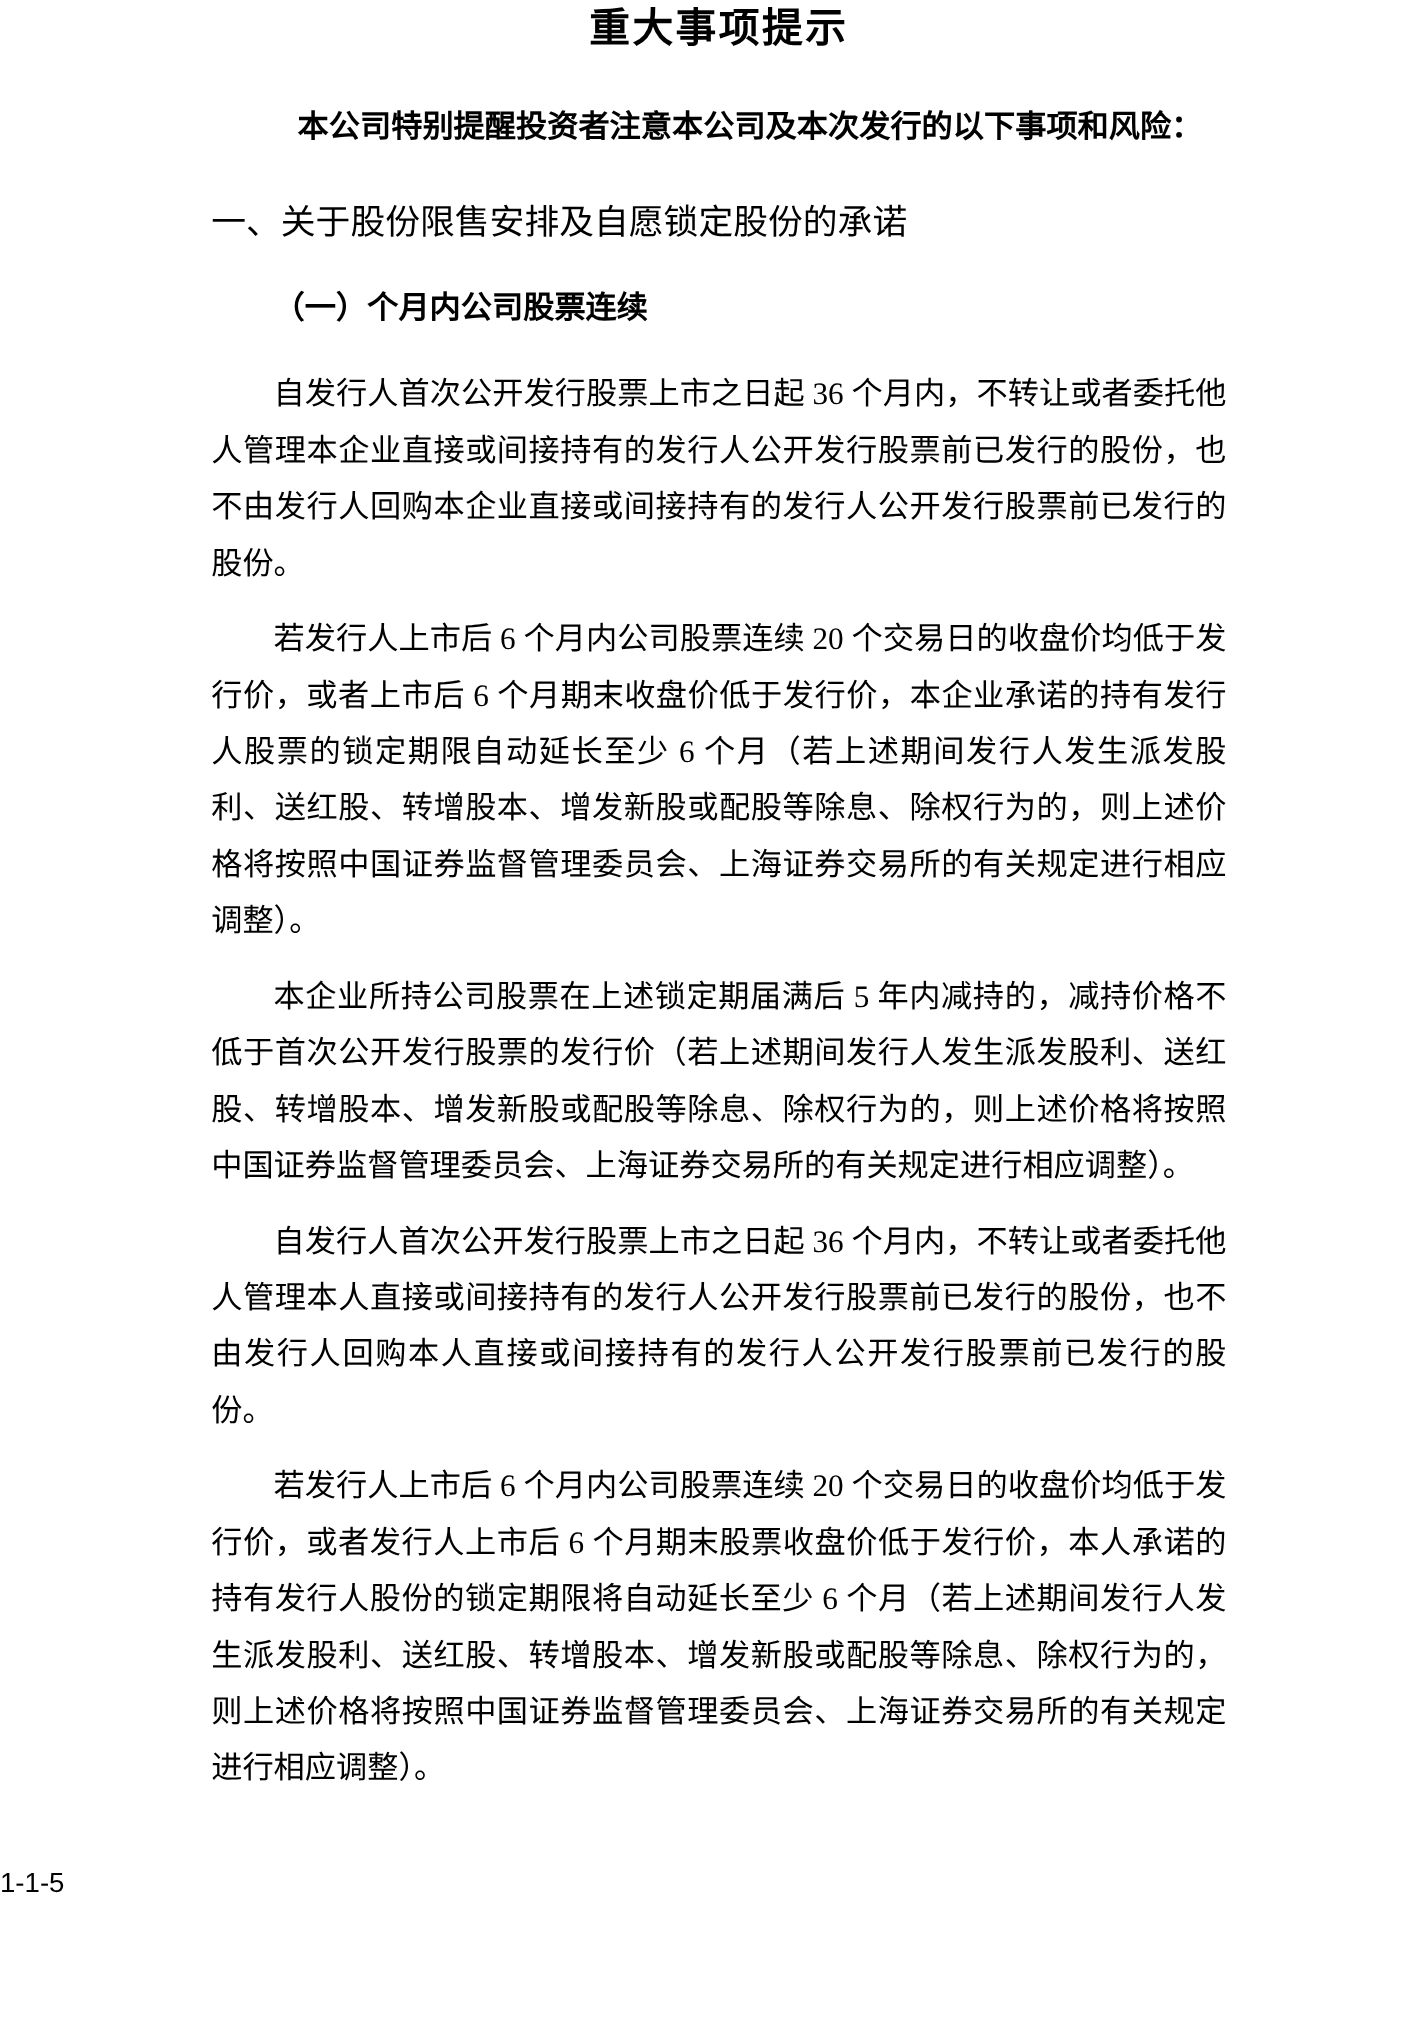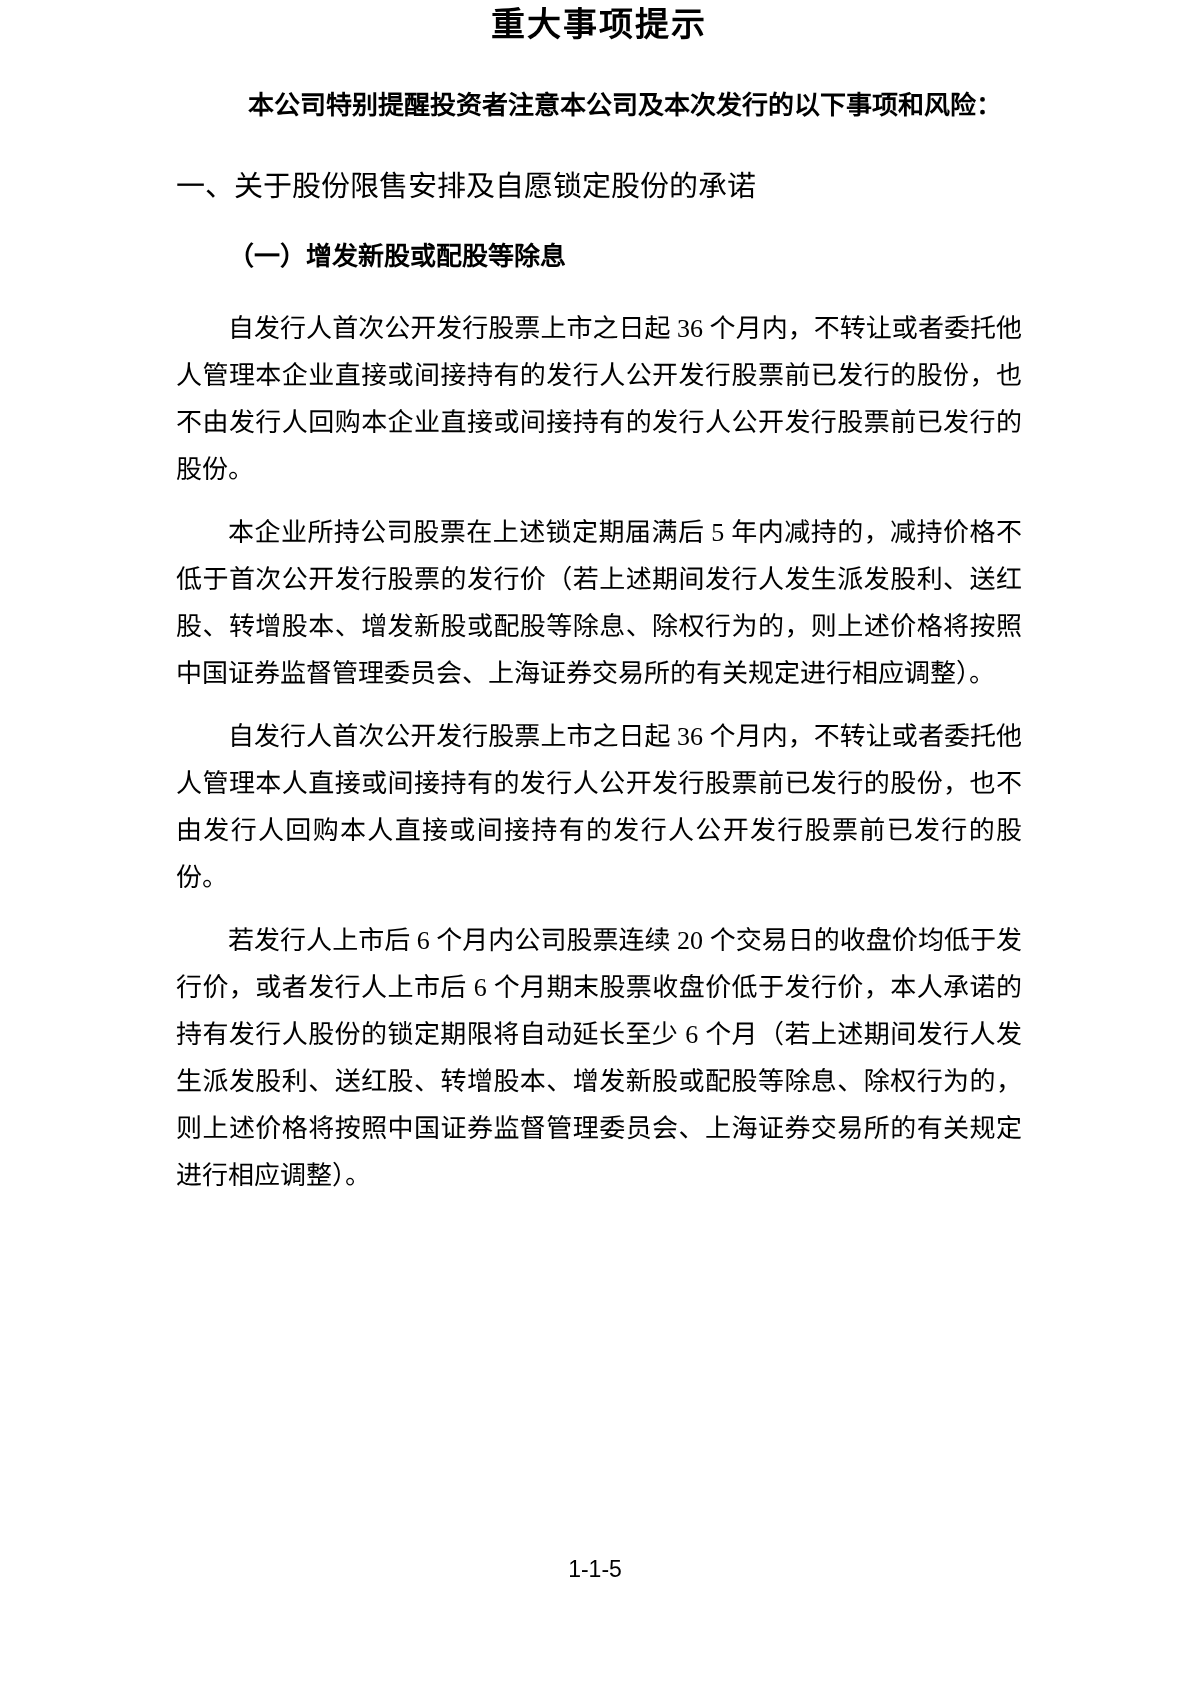--- a/index.html
+++ b/index.html
@@ -56,42 +56,43 @@
     font-size: 26px;
     line-height: 36px;
     text-indent: 2em;
     font-family: "Liberation Serif", serif;
   }
   .page-number {
     position: absolute;
     left: 0;
     right: 0;
     top: 1556px;
-    text-align: center;
+    text-align: left;
     font-family: "Liberation Sans", sans-serif;
     font-size: 23px;
     color: #000000;
   }
 </style>
 </head>
 <body>
 
 <div class="page">
   <div class="content">
 
     <h1 class="doc-title">重大事项提示</h1>
 
     <p class="body intro">本公司特别提醒投资者注意本公司及本次发行的以下事项和风险：</p>
 
     <h2 class="h-section">一、关于股份限售安排及自愿锁定股份的承诺</h2>
 
-    <h3 class="h-sub">（一）增发新股或配股等除息</h3>
+    <h3 class="h-sub">（一）个月内公司股票连续</h3>
 
     <p class="body">自发行人首次公开发行股票上市之日起 36 个月内，不转让或者委托他人管理本企业直接或间接持有的发行人公开发行股票前已发行的股份，也不由发行人回购本企业直接或间接持有的发行人公开发行股票前已发行的股份。</p>
 
+    <p class="body">若发行人上市后 6 个月内公司股票连续 20 个交易日的收盘价均低于发行价，或者上市后 6 个月期末收盘价低于发行价，本企业承诺的持有发行人股票的锁定期限自动延长至少 6 个月（若上述期间发行人发生派发股利、送红股、转增股本、增发新股或配股等除息、除权行为的，则上述价格将按照中国证券监督管理委员会、上海证券交易所的有关规定进行相应调整）。</p>
 
     <p class="body">本企业所持公司股票在上述锁定期届满后 5 年内减持的，减持价格不低于首次公开发行股票的发行价（若上述期间发行人发生派发股利、送红股、转增股本、增发新股或配股等除息、除权行为的，则上述价格将按照中国证券监督管理委员会、上海证券交易所的有关规定进行相应调整）。</p>
 
 
     <p class="body">自发行人首次公开发行股票上市之日起 36 个月内，不转让或者委托他人管理本人直接或间接持有的发行人公开发行股票前已发行的股份，也不由发行人回购本人直接或间接持有的发行人公开发行股票前已发行的股份。</p>
 
     <p class="body">若发行人上市后 6 个月内公司股票连续 20 个交易日的收盘价均低于发行价，或者发行人上市后 6 个月期末股票收盘价低于发行价，本人承诺的持有发行人股份的锁定期限将自动延长至少 6 个月（若上述期间发行人发生派发股利、送红股、转增股本、增发新股或配股等除息、除权行为的，则上述价格将按照中国证券监督管理委员会、上海证券交易所的有关规定进行相应调整）。</p>
 
   </div>
 

